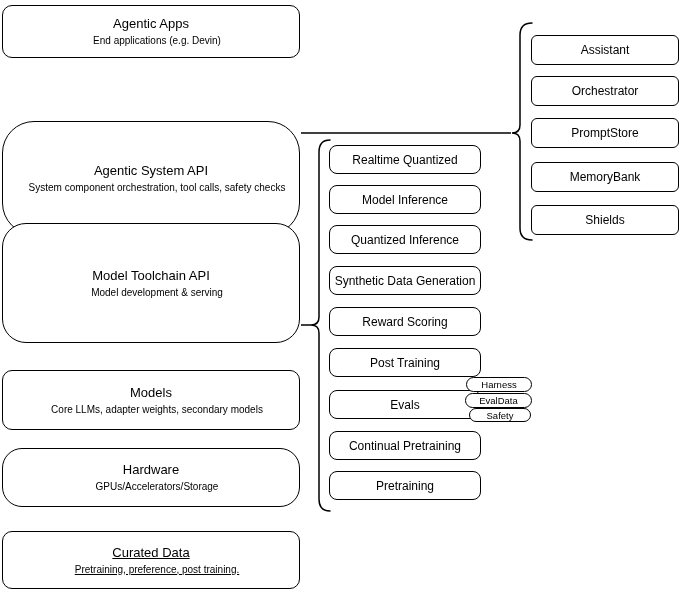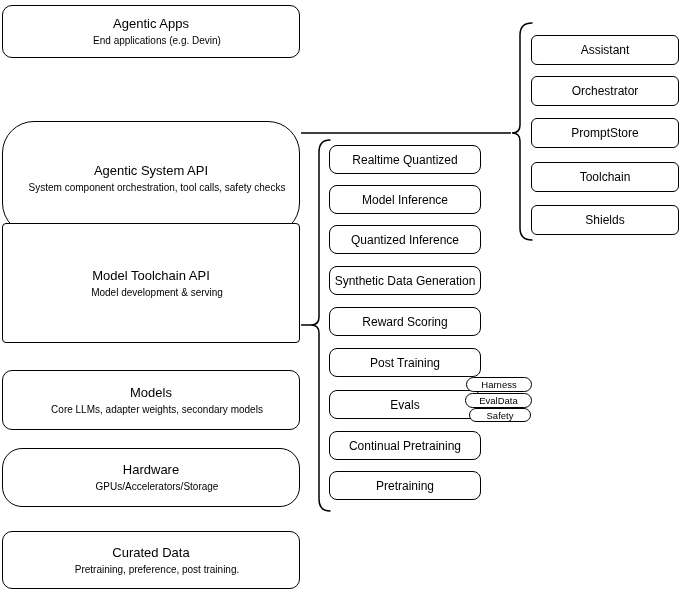--- a/index.html
+++ b/index.html
@@ -26,24 +26,24 @@
     flex-direction: column;
     align-items: center;
     justify-content: center;
     text-align: center;
   }
   .lbox { left: 2px; width: 298px; }
   .lbox .title { font-size: 13px; line-height: 15px; }
   .lbox .subtitle { font-size: 10px; line-height: 12px; margin-top: 4px; padding-left: 12px; }
   #lb0 { top: 5px;   height: 53px;  border-radius: 10px; }
   #lb1 { top: 85px;  height: 114px; border-radius: 32px; margin-top: 36px; }
-  #lb2 { top: 223px; height: 120px; border-radius: 4px; }
+  #lb2 { top: 223px; height: 120px; border-radius: 24px; }
   #lb3 { top: 370px; height: 60px;  border-radius: 10px; }
   #lb4 { top: 448px; height: 59px;  border-radius: 20px; }
-  #lb5 { top: 531px; height: 58px;  border-radius: 10px; }
+  #lb5 { top: 531px; height: 58px;  border-radius: 10px; text-decoration: underline; }
 
   .mbox {
     left: 329px; width: 152px; height: 29px;
     font-size: 12px; border-radius: 8px;
   }
   .rbox {
     left: 531px; width: 148px; height: 30px;
     font-size: 12px; border-radius: 6px;
   }
   .oval {
@@ -145,19 +145,19 @@
   <div class="node rbox" style="top:35px">
     <span>Assistant</span>
   </div>
   <div class="node rbox" style="top:76px">
     <span>Orchestrator</span>
   </div>
   <div class="node rbox" style="top:118px">
     <span>PromptStore</span>
   </div>
   <div class="node rbox" style="top:162px">
-    <span>Toolchain</span>
+    <span>MemoryBank</span>
   </div>
   <div class="node rbox" style="top:205px">
     <span>Shields</span>
   </div>
 
 </div>
 
 </body></html>

